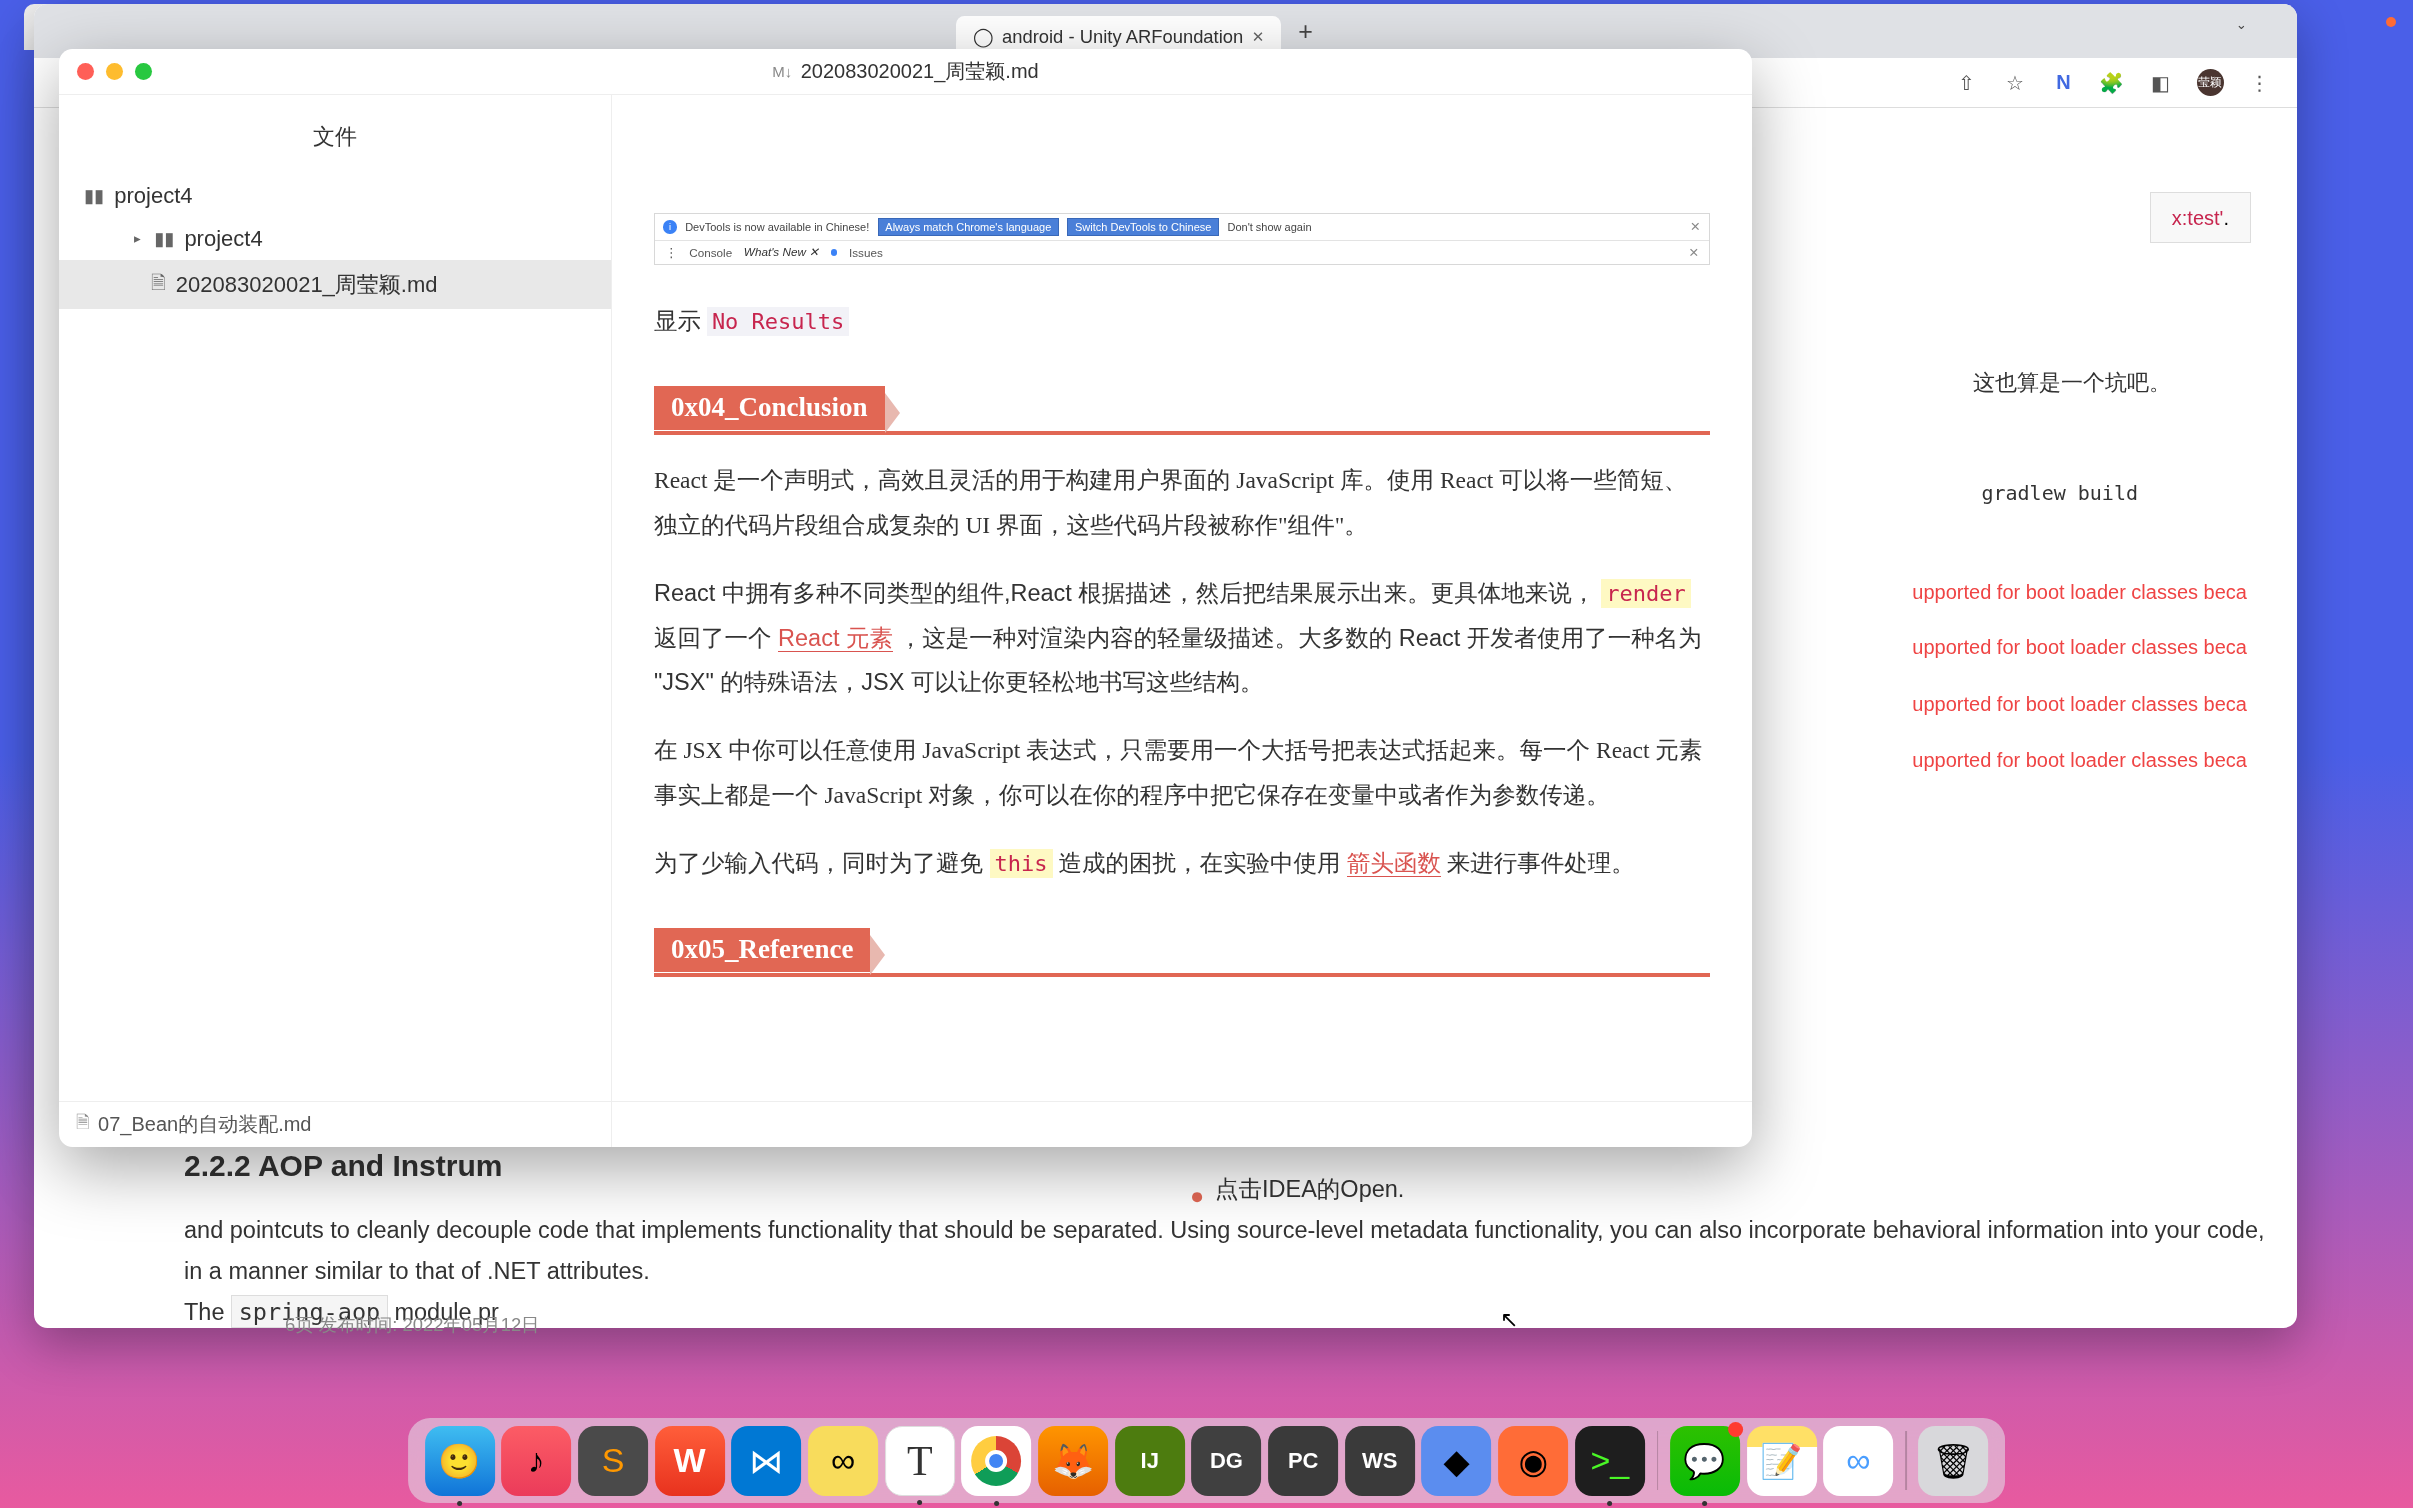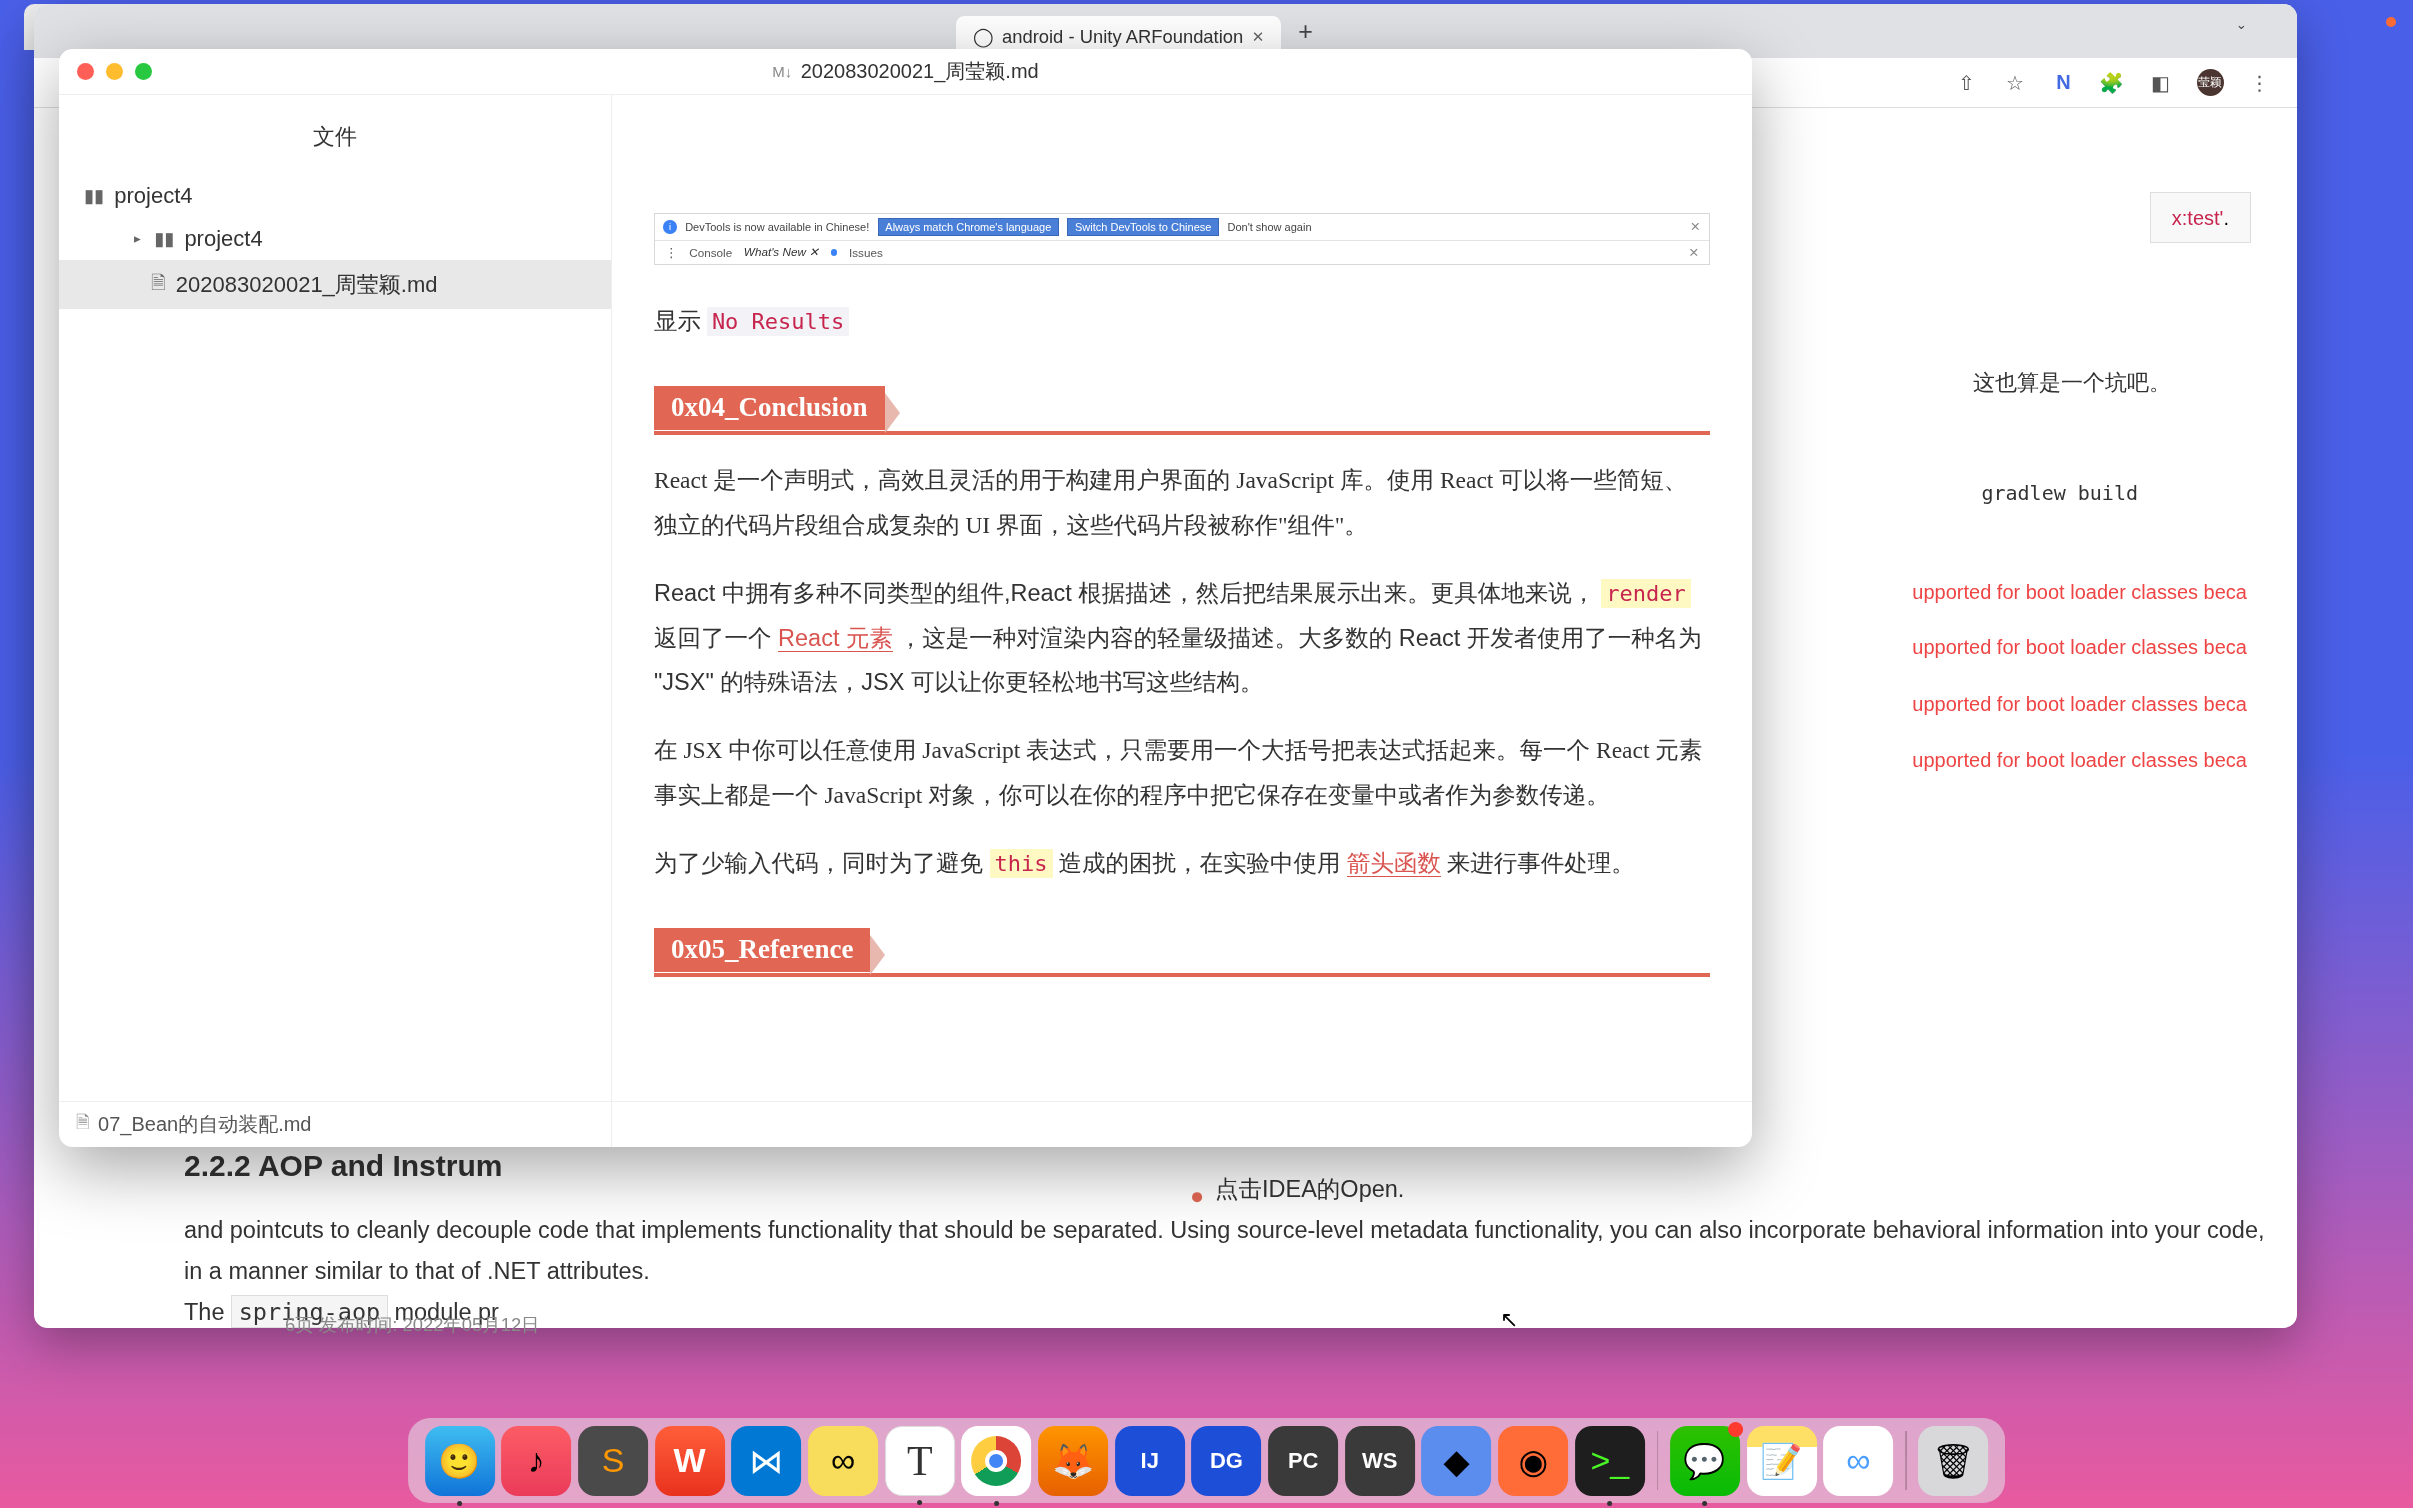--- a/index.html
+++ b/index.html
@@ -91,22 +91,22 @@
 .dock-dot{position:absolute;bottom:-10px;width:5px;height:5px;border-radius:50%;background:#333}
 .di-finder{background:linear-gradient(#3fbdf1,#1074d8)}
 .di-music{background:linear-gradient(#fc5c65,#eb3b5a)}
 .di-subl{background:#4a4a4a}
 .di-wps{background:linear-gradient(#ff5e3a,#e8321e)}
 .di-vscode{background:#0078d4}
 .di-wechatdev{background:#f8dc5c}
 .di-typora{background:#fff;border:0.8px solid #ddd}
 .di-chrome{background:#fff}
 .di-firefox{background:linear-gradient(#ff9500,#e66000)}
-.di-ij{background:#1d4ed8}
-.di-dg{background:#1d4ed8}
+.di-ij{background:#4d7c0f}
+.di-dg{background:#404040}
 .di-pc{background:#3a3a3a}
 .di-ws{background:#3a3a3a}
 .di-tool{background:#5b8def}
 .di-post{background:#ff6c37}
 .di-term{background:#1e1e1e}
 .di-wechat{background:linear-gradient(#2dc100,#09bb07)}
 .di-notes{background:linear-gradient(#ffe066 30%,#fff 30%)}
 .di-cloud{background:#fff}
 .di-trash{background:#d8d8db}
 .chrome-ring{background:conic-gradient(#db4437 0 33%,#0f9d58 33% 66%,#ffcd40 66% 100%);width:50px;height:50px;border-radius:50%;display:flex;align-items:center;justify-content:center}

